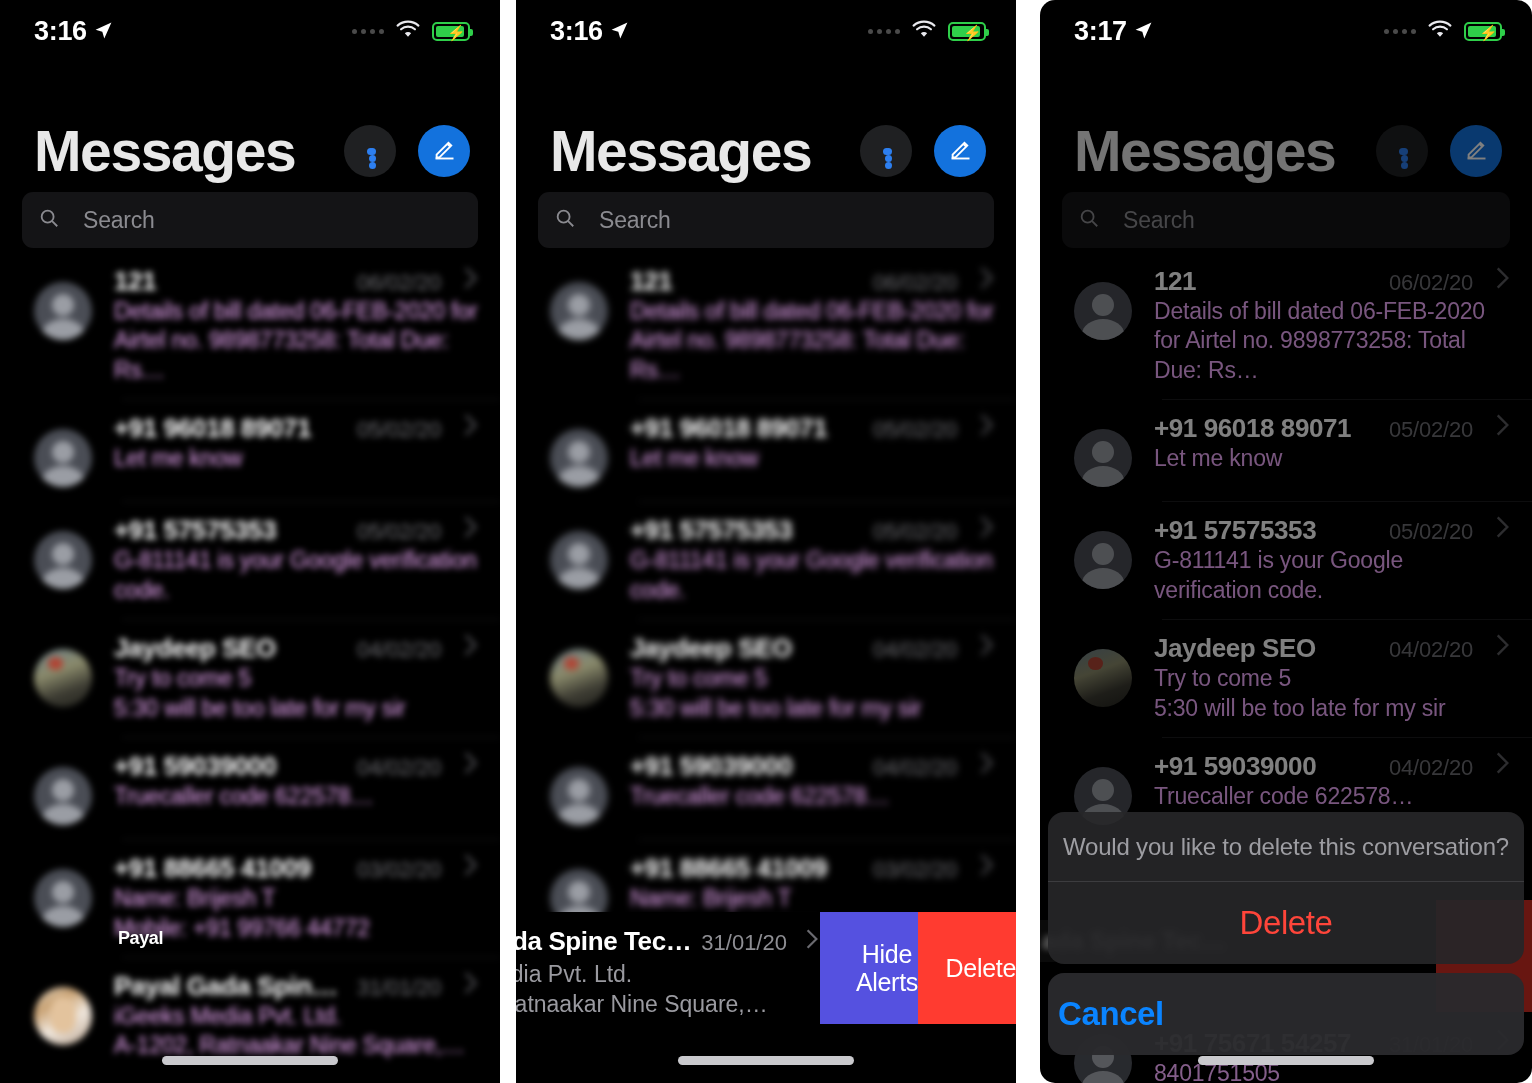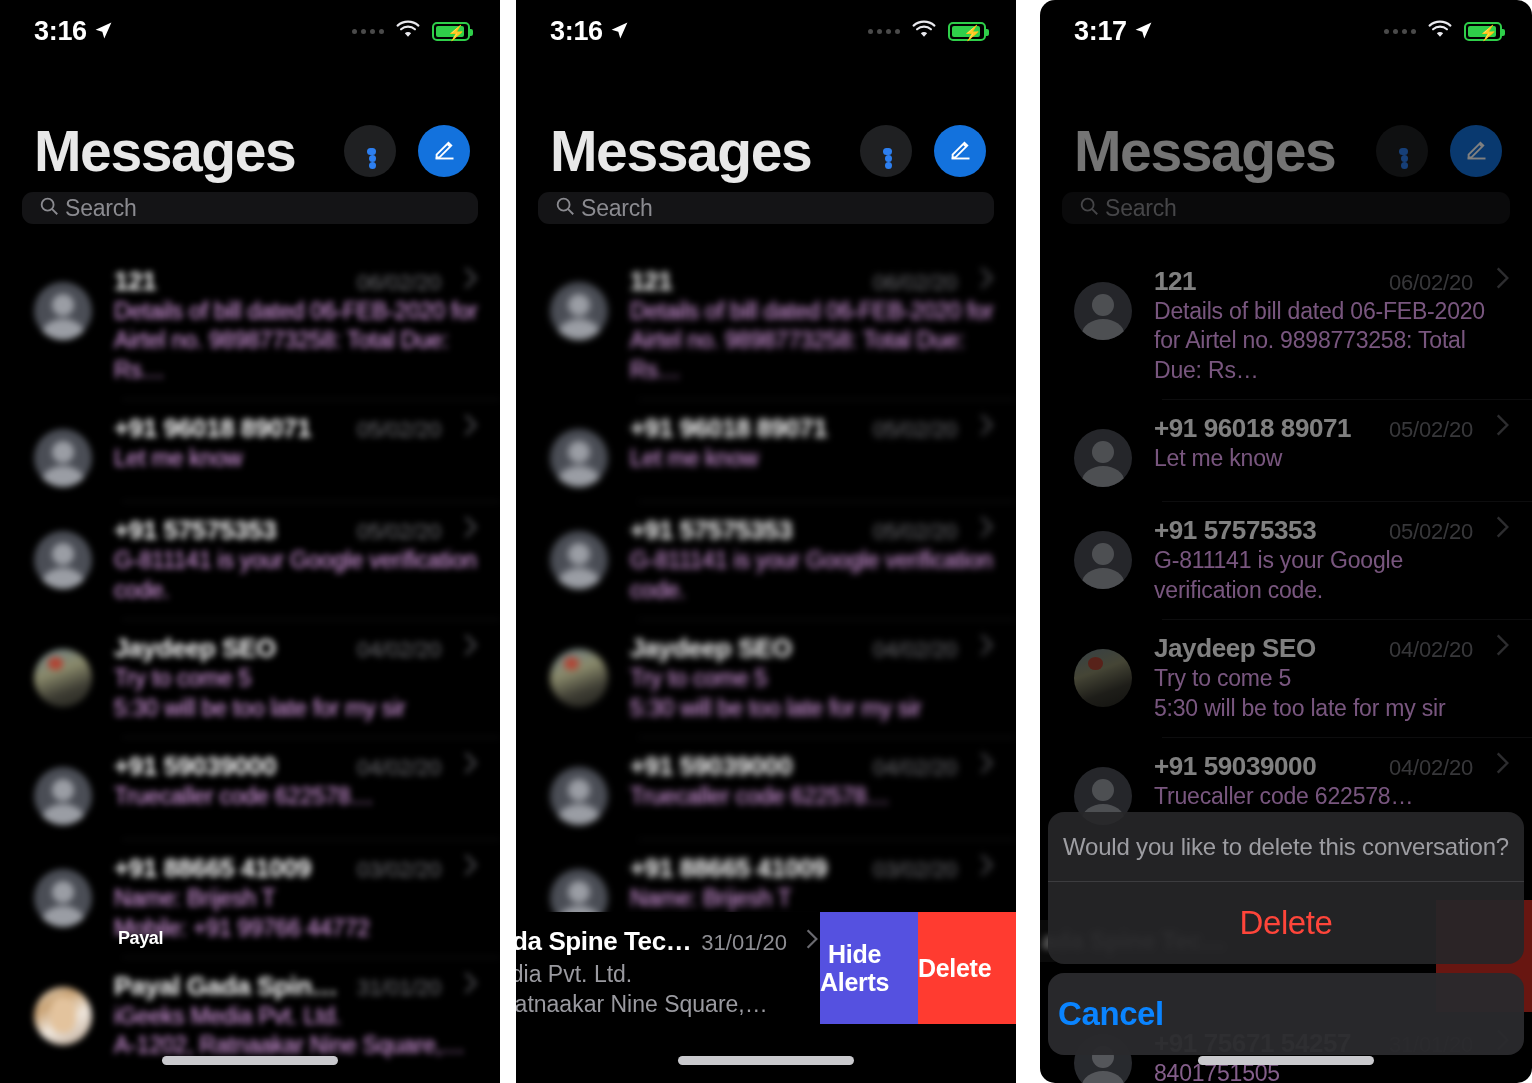--- a/index.html
+++ b/index.html
@@ -88,23 +88,23 @@
   .more-btn span {
     display: block; width: 7px; height: 7px; border-radius: 50%;
     background: #2d7ff0; margin: 0 2px;
   }
   .more-dots { display: flex; }
   .compose-btn { background: #1372dd; }
 
   
   .searchbar {
     position: absolute; top: 192px; left: 22px; right: 22px;
-    height: 32px; border-radius: 11px;
+    height: 56px; border-radius: 11px;
     background: #141416;
-    display: flex; align-items: center; gap: 5px;
+    display: flex; align-items: center; gap: 23px;
     padding: 0 16px;
     z-index: 3;
   }
   .search-ph { color: #8b8b90; font-size: 23px; letter-spacing: -0.2px; }
 
   
   .list {
     position: absolute; top: 252px; left: 0; right: 0; bottom: 0;
     z-index: 1;
   }
@@ -172,22 +172,22 @@
 
   
   .blurA  { filter: blur(3.2px); }
   .blurB  { filter: blur(3.6px); }
   .swipe-actions {
     position: absolute; top: 0; right: 0; bottom: 0;
     display: flex; z-index: 5;
   }
   .swipe-btn {
     width: 98px;
-    display: flex; align-items: center; justify-content: flex-start;
-    color: #fff; font-size: 25px; font-weight: 700;
+    display: flex; align-items: center; justify-content: flex-end;
+    color: #fff; font-size: 25px; font-weight: 400;
     text-align: center; line-height: 1.12; letter-spacing: -0.3px;
   }
   .swipe-hide { background: #5551e0; }
   .swipe-del  { background: #ff3b30; }
   .sheet-wrap {
     position: absolute; left: 8px; right: 8px;
     z-index: 9;
   }
   .sheet-group {
     border-radius: 16px; overflow: hidden;

